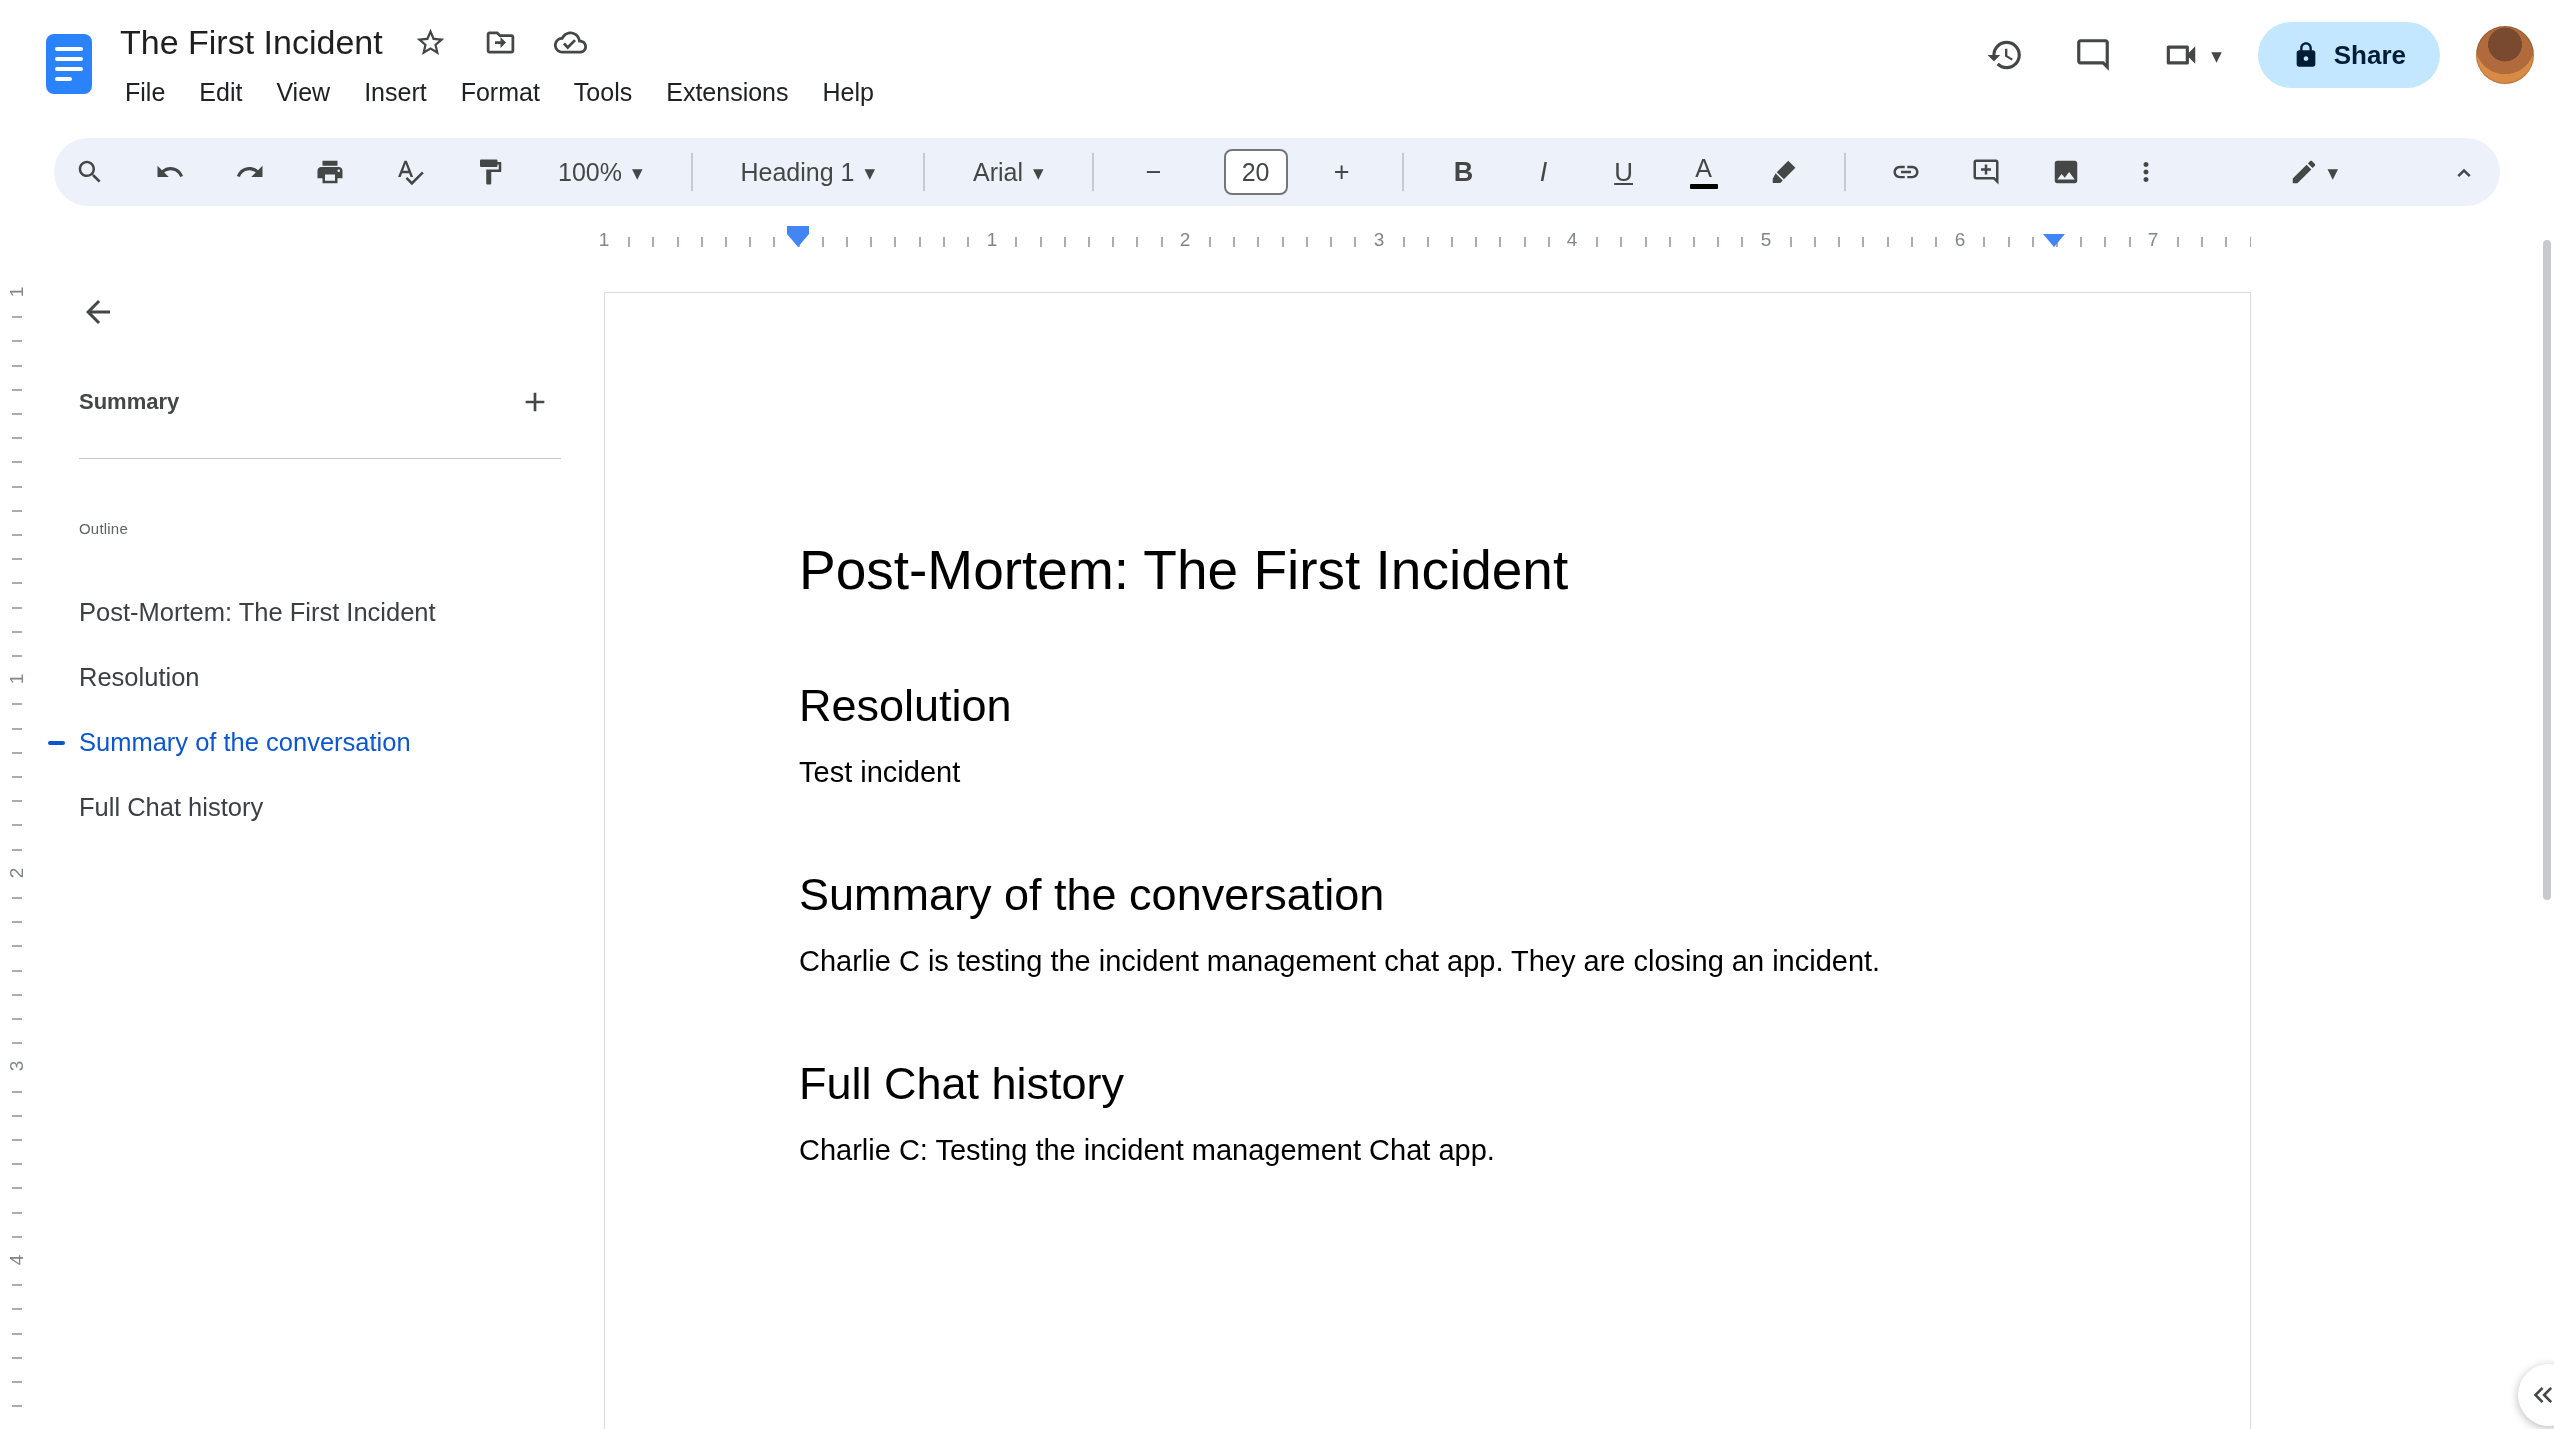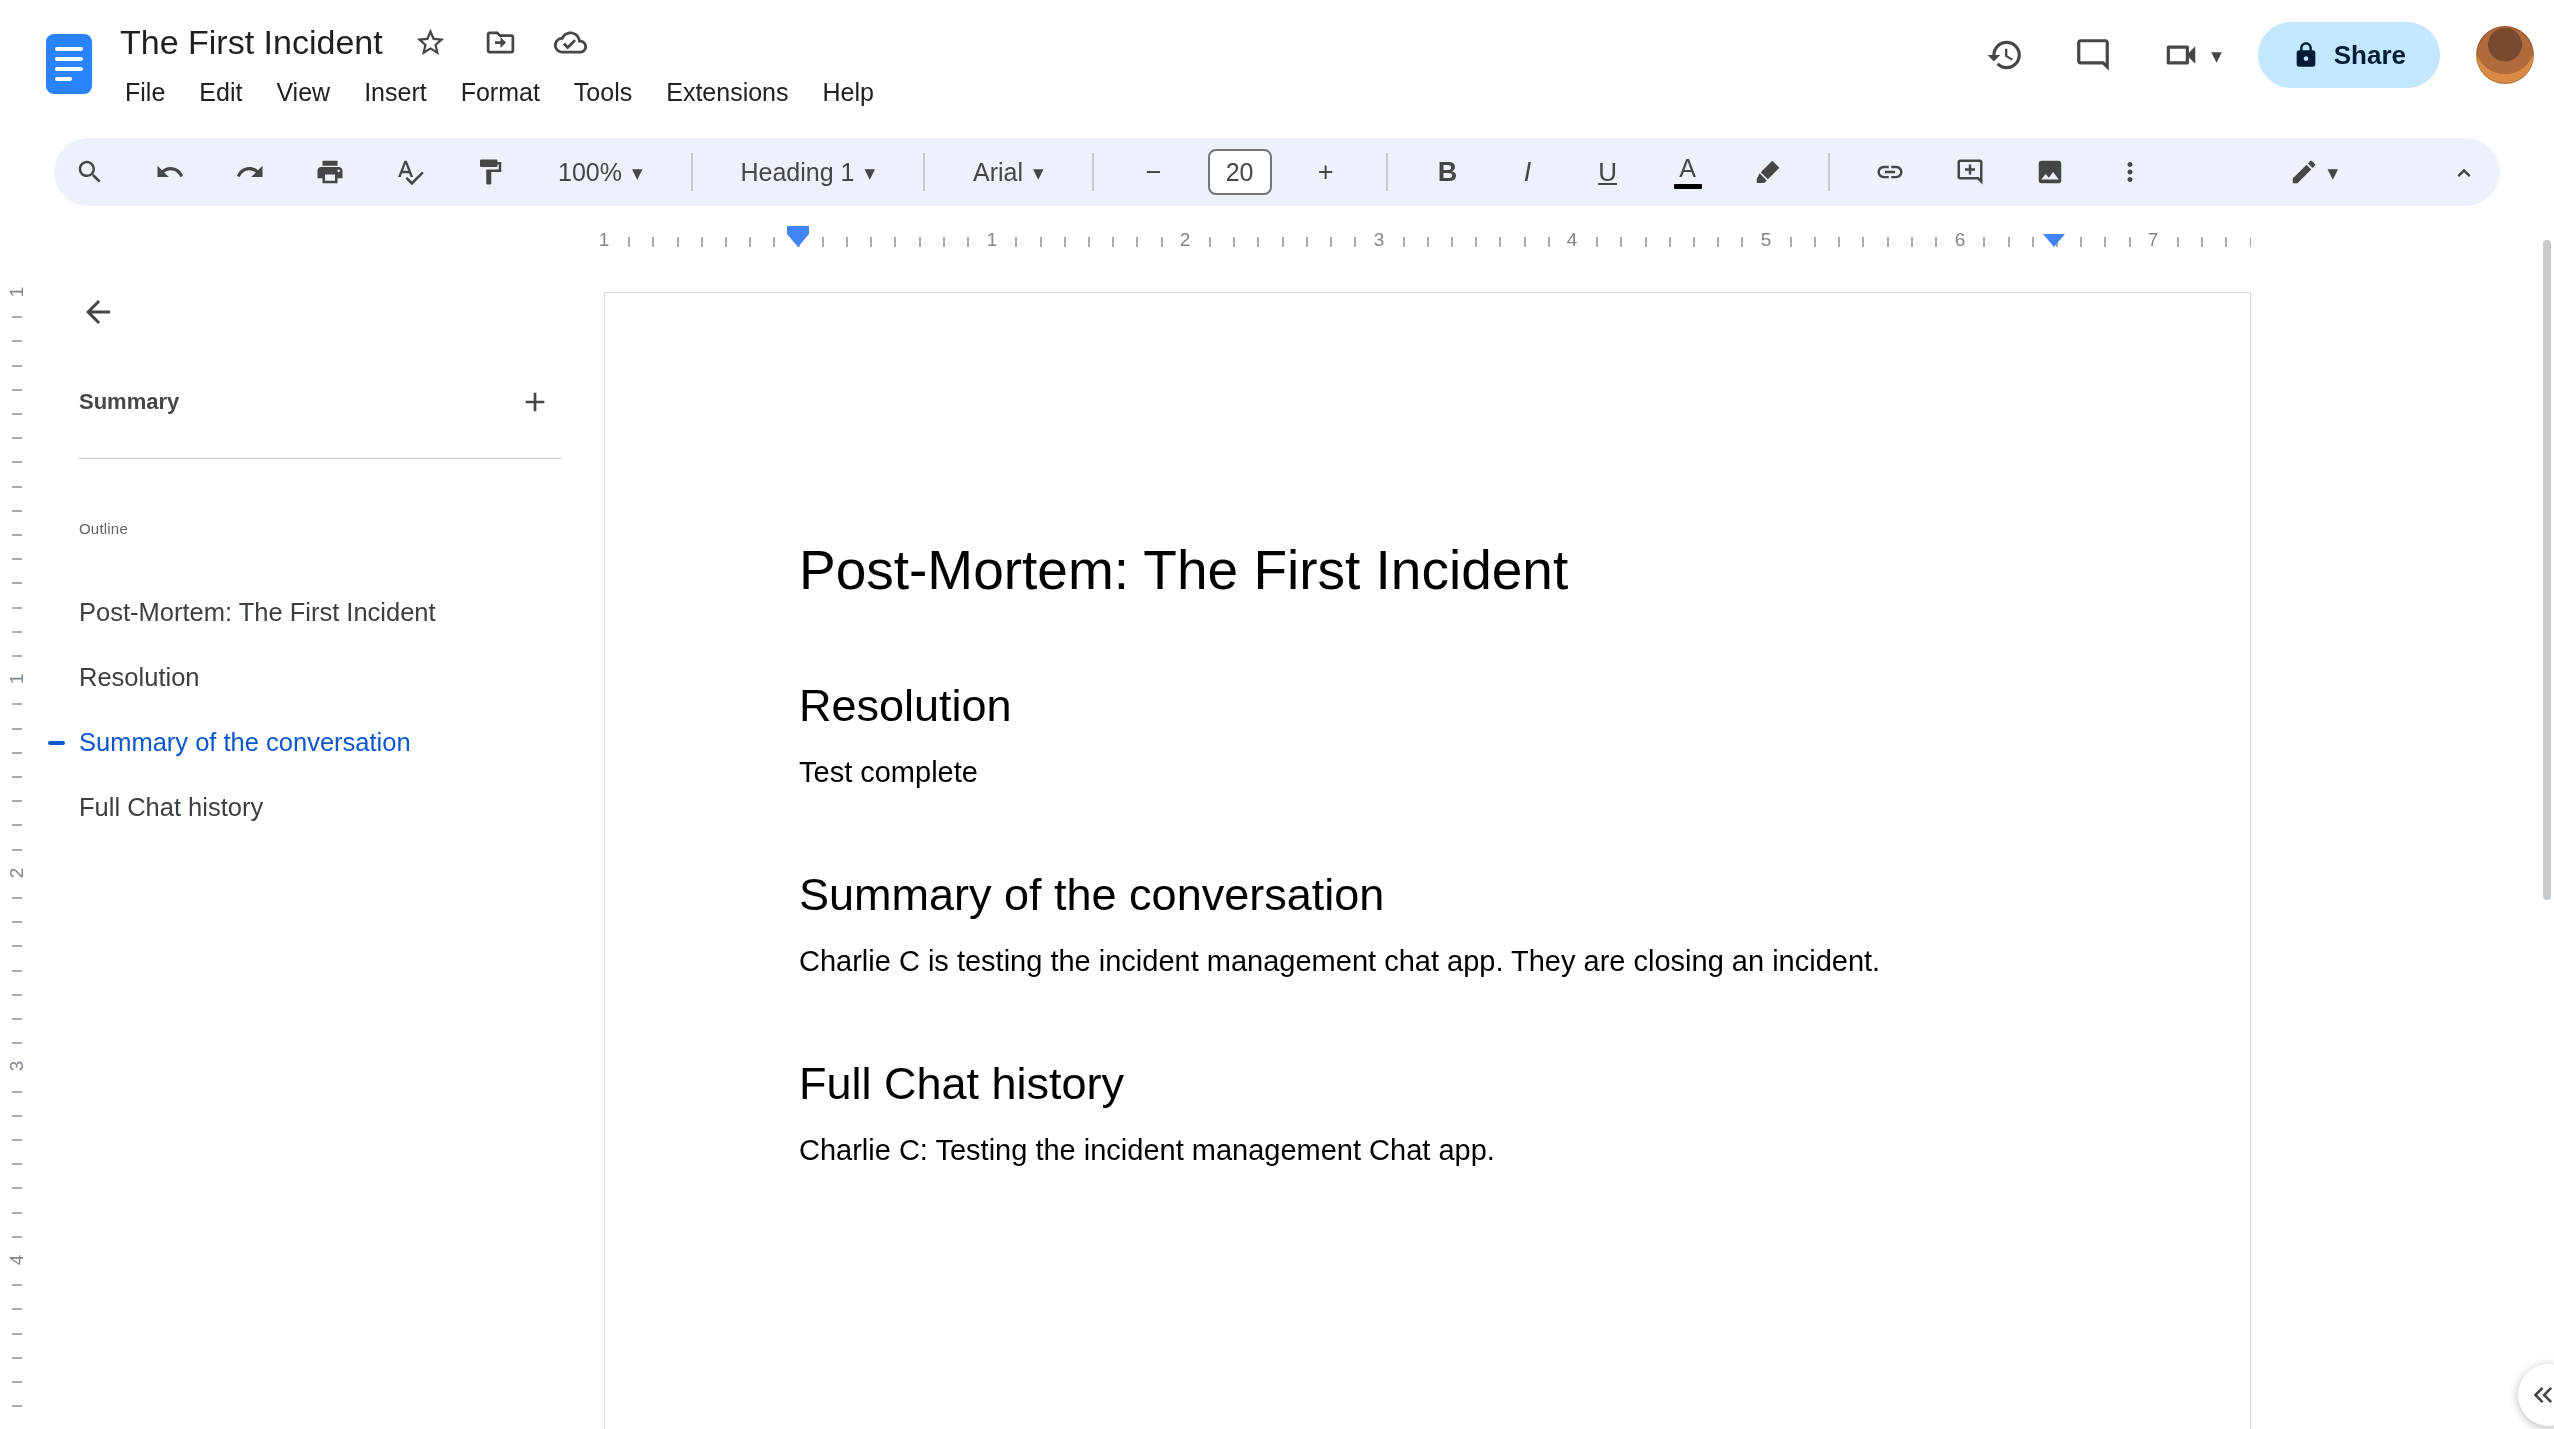--- a/index.html
+++ b/index.html
@@ -29,21 +29,21 @@
   .avatar{width:58px;height:58px;border-radius:50%;overflow:hidden;background:radial-gradient(circle at 50% 32%, #7a4a30 0 34%, #b06a3b 35% 60%, #d98a45 61% 100%);box-shadow:inset 0 0 0 1px rgba(0,0,0,.15);}
   .caret{font-size:21px;color:#444746;line-height:1;}
 
   
   .toolbar{position:absolute;top:138px;left:54px;right:54px;height:68px;background:#edf2fa;border-radius:34px;
     display:flex;align-items:center;padding:0 10px;gap:28px;}
   .tb-btn{width:52px;height:52px;border-radius:26px;display:flex;align-items:center;justify-content:center;color:#444746;flex:none;}
   .tb-btn svg{width:30px;height:30px;}
   .tb-divider{width:2px;height:38px;background:#c7cad1;margin:0 6px;flex:none;}
   .tb-select{display:flex;align-items:center;gap:10px;padding:0 14px;height:52px;border-radius:8px;color:#444746;font-size:25px;flex:none;}
-  .size-box{width:64px;height:46px;border:2px solid #747775;border-radius:8px;background:#fff;display:flex;align-items:center;justify-content:center;font-size:25px;color:#444746;flex:none;}
+  .size-box{width:64px;height:46px;border:2px solid #747775;border-radius:8px;background:#fff;display:flex;align-items:center;justify-content:center;font-size:25px;color:#444746;flex:none;margin-left:16px;}
   .glyph{font-size:27px;color:#444746;line-height:1;}
   .glyph-b{font-weight:700;}
   .glyph-i{font-style:italic;}
   .glyph-u{text-decoration:underline;font-size:26px;}
   .tc-btn{display:flex;flex-direction:column;align-items:center;justify-content:center;gap:3px;}
   .tc-a{font-size:25px;font-weight:500;color:#444746;line-height:1;}
   .tc-bar{width:28px;height:5px;background:#000;border-radius:1px;}
   .tb-spacer{flex:1;}
   .mode-btn{display:flex;align-items:center;gap:8px;padding:0 12px;height:52px;color:#444746;flex:none;margin-right:60px;}
 
@@ -358,21 +358,21 @@
     <button class="outline-item">
       <span class="lbl">Full Chat history</span>
     </button>
   </nav>
 </aside>
 
 <main class="page">
   <h1 class="doc-h1">Post-Mortem: The First Incident</h1>
 
   <h2 class="doc-h2">Resolution</h2>
-  <p class="doc-p">Test complete</p>
+  <p class="doc-p">Test incident</p>
 
   <h2 class="doc-h2">Summary of the conversation</h2>
   <p class="doc-p">Charlie C is testing the incident management chat app. They are closing an incident.</p>
 
   <h2 class="doc-h2">Full Chat history</h2>
   <p class="doc-p">Charlie C: Testing the incident management Chat app.</p>
 </main>
 
 <div class="scroll-thumb"></div>
 <button class="panel-toggle">

